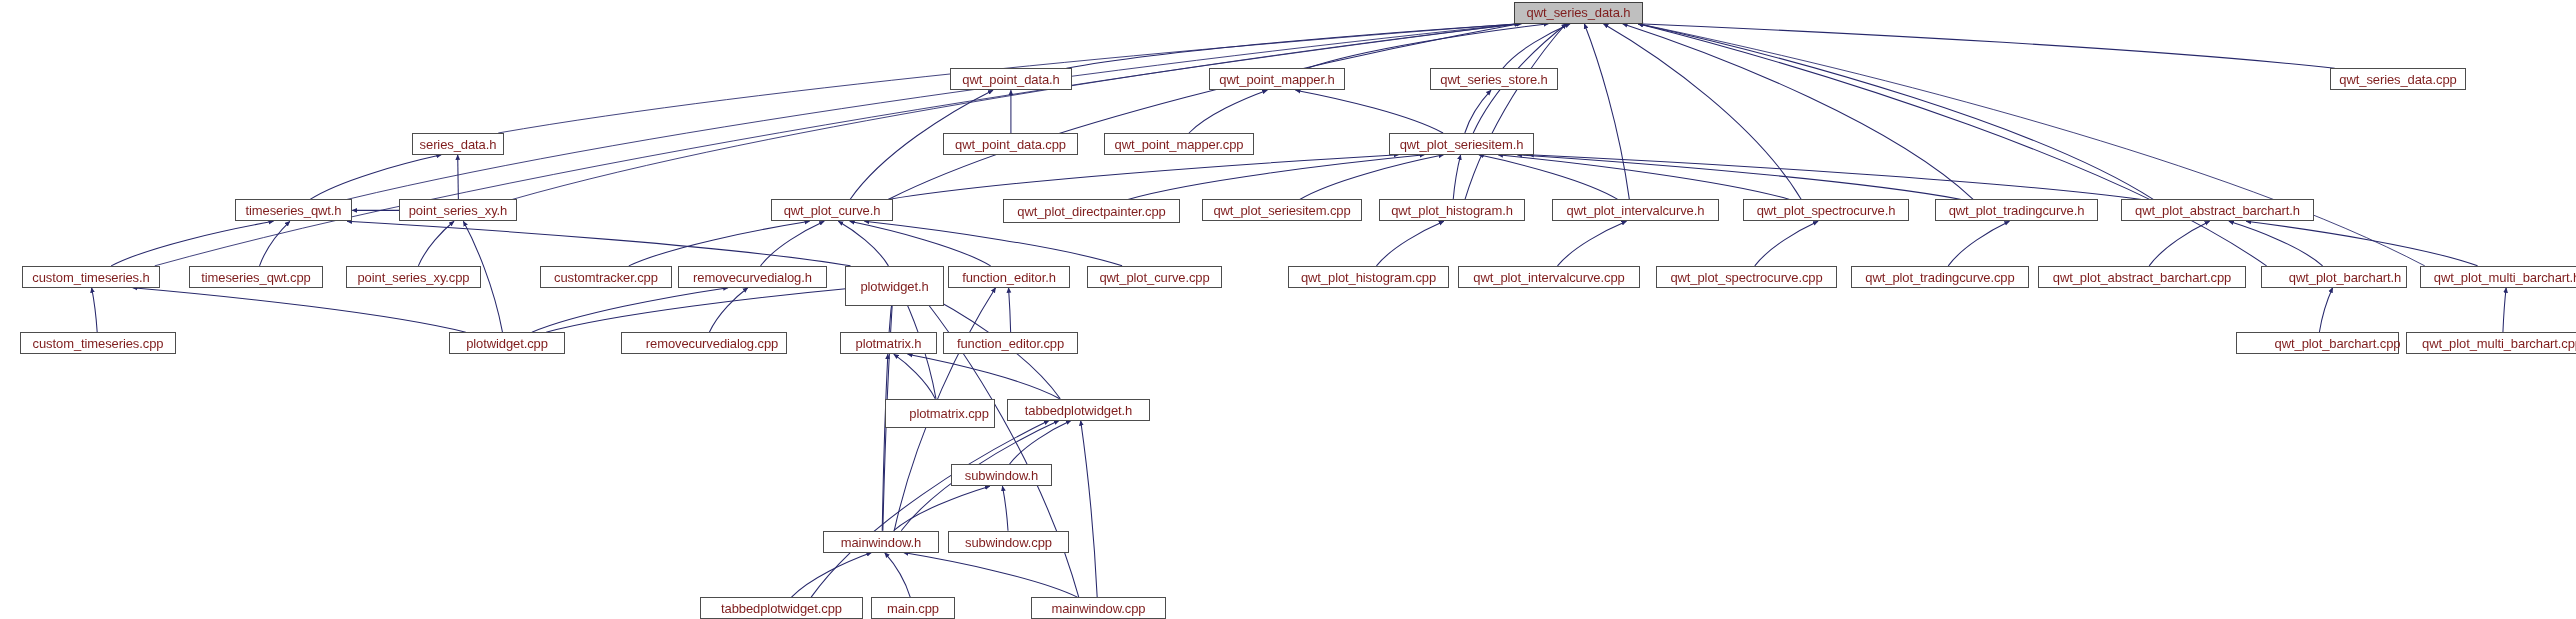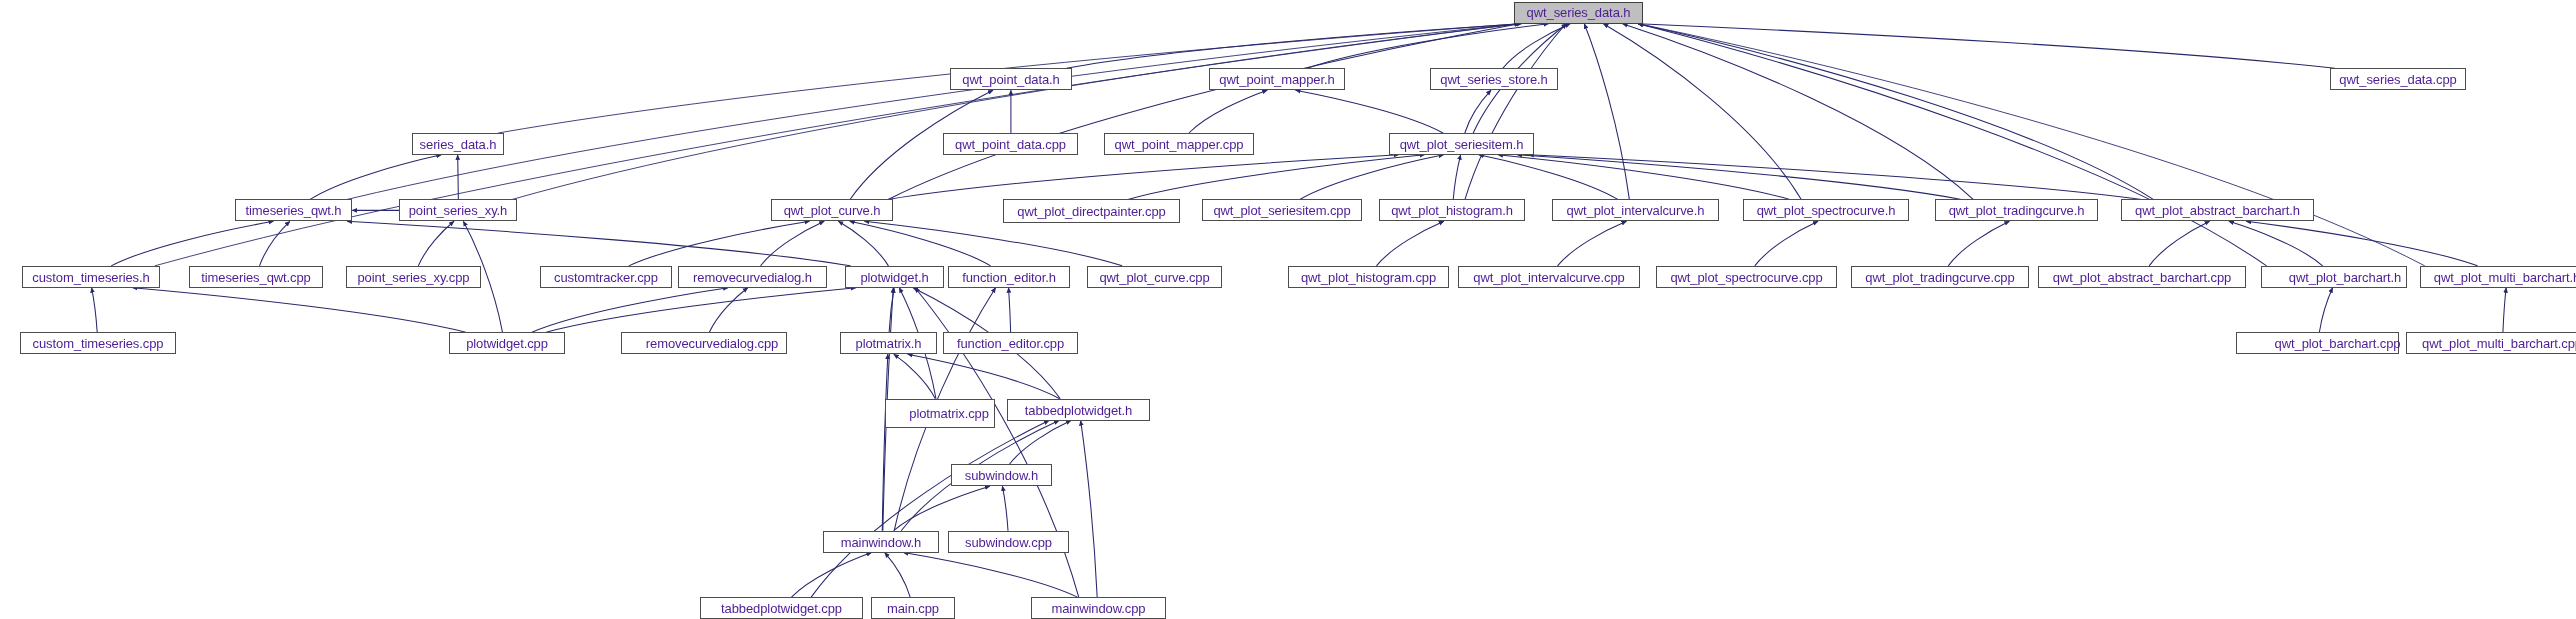--- a/index.html
+++ b/index.html
@@ -29,21 +29,21 @@
     left: 0;
     top: 0;
     width: 2576px;
     height: 620px;
   }
   .node {
     position: absolute;
     box-sizing: border-box;
     border: 0.9px solid #4d4d4d;
     background: #ffffff;
-    color: #4c1d95;
+    color: #7f1d1d;
     font-size: 13px;
     line-height: 1;
     white-space: nowrap;
     display: flex;
     align-items: center;
     justify-content: center;
     letter-spacing: -0.1px;
     cursor: default;
   }
   .node.root {
@@ -209,21 +209,21 @@
       </div>
       <div class="node" style="left: 346px; top: 266px; width: 135px; height: 22px;">
         <span class="node-label">point_series_xy.cpp</span>
       </div>
       <div class="node" style="left: 540px; top: 266px; width: 132px; height: 22px;">
         <span class="node-label">customtracker.cpp</span>
       </div>
       <div class="node" style="left: 678px; top: 266px; width: 149px; height: 22px;">
         <span class="node-label">removecurvedialog.h</span>
       </div>
-      <div class="node" style="left: 845px; top: 266px; width: 99px; height: 22px; text-align: right;">
+      <div class="node" style="left: 845px; top: 266px; width: 99px; height: 40px; text-align: right;">
         <span class="node-label">plotwidget.h</span>
       </div>
       <div class="node" style="left: 948px; top: 266px; width: 122px; height: 22px;">
         <span class="node-label">function_editor.h</span>
       </div>
       <div class="node" style="left: 1087px; top: 266px; width: 135px; height: 22px; text-align: right;">
         <span class="node-label">qwt_plot_curve.cpp</span>
       </div>
       <div class="node" style="left: 1288px; top: 266px; width: 161px; height: 22px;">
         <span class="node-label">qwt_plot_histogram.cpp</span>

